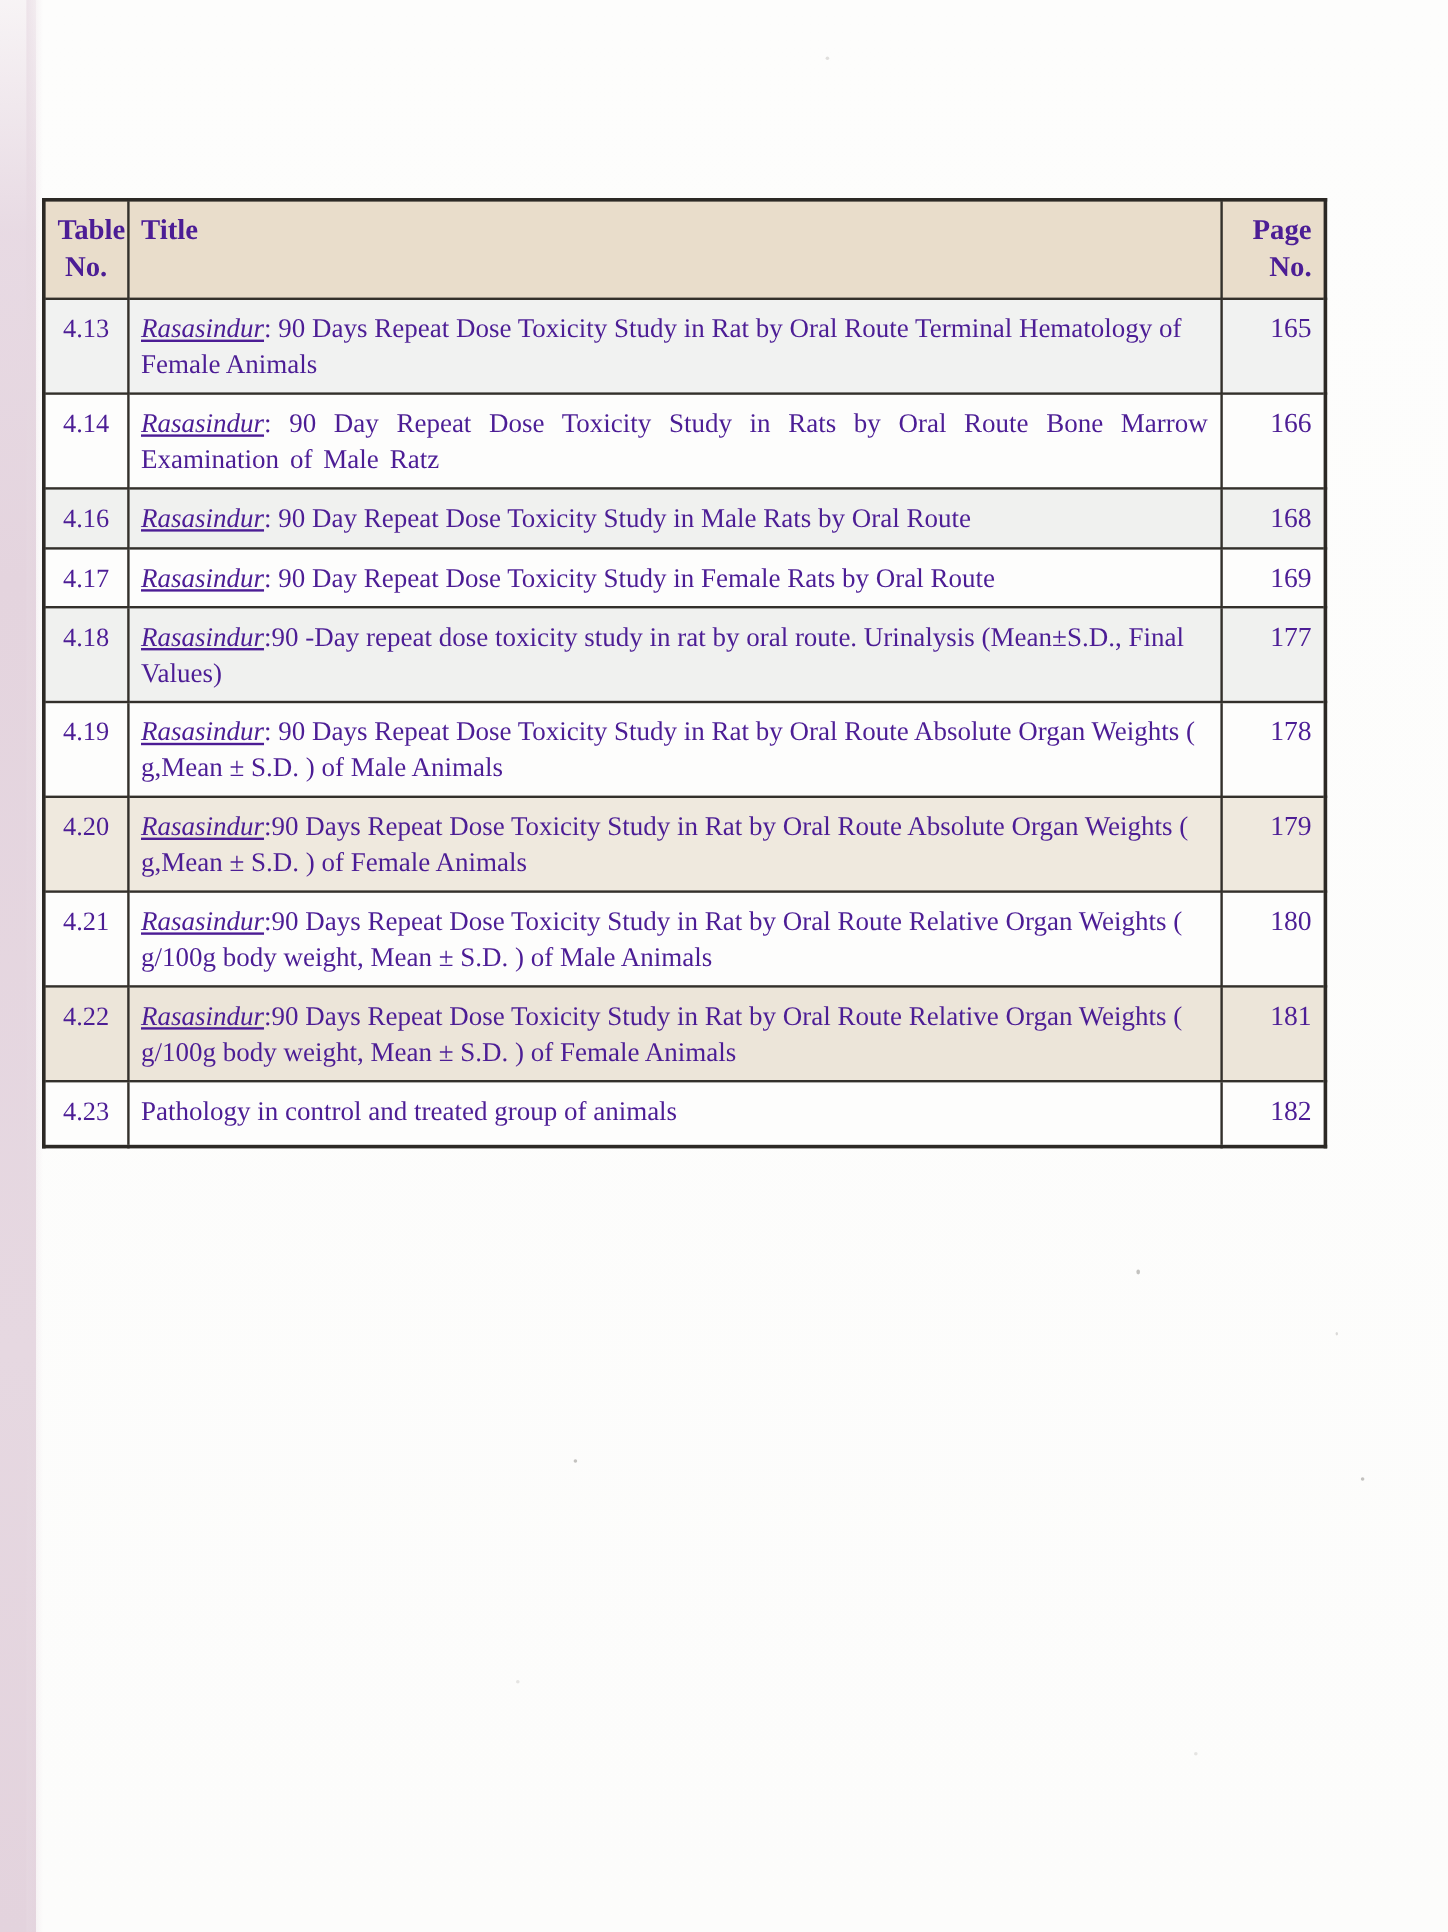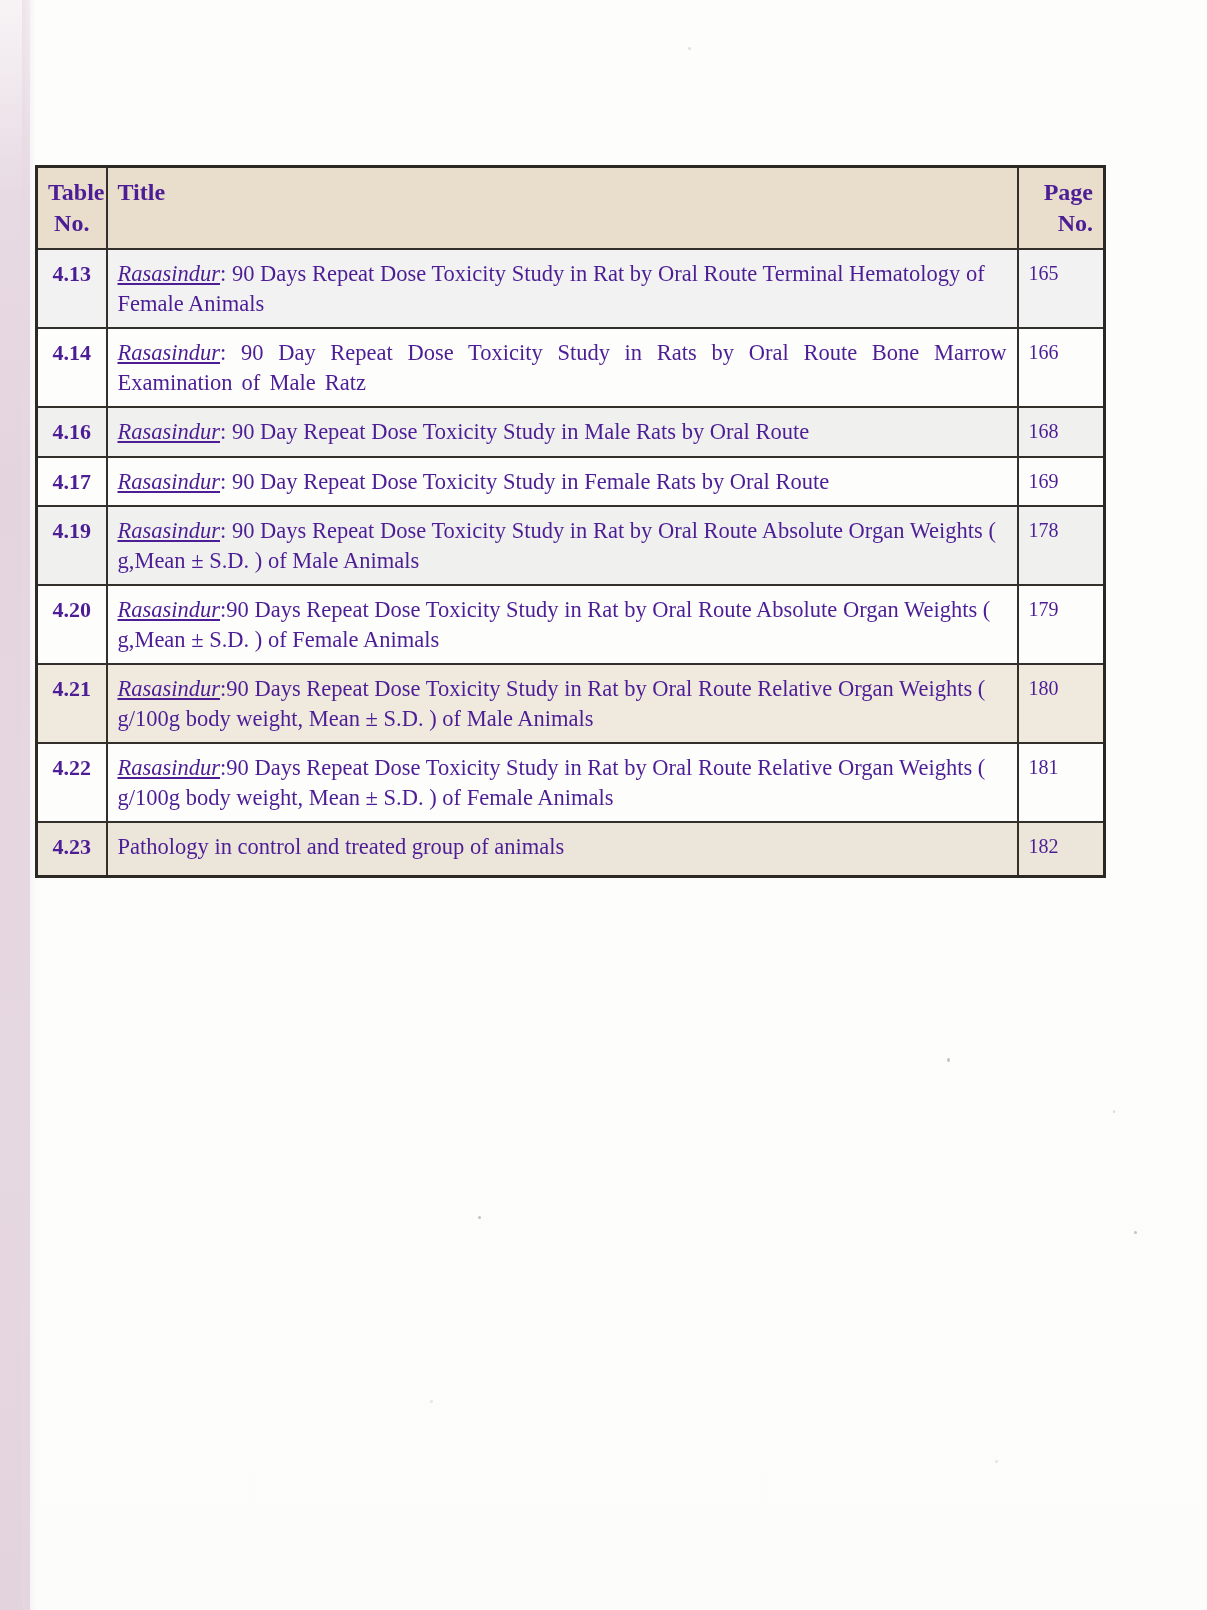--- a/index.html
+++ b/index.html
@@ -50,23 +50,23 @@
     font-weight:bold;
     font-size:24px;
     line-height:31px;
     height:56px;
     border-bottom-width:3px;
   }
   th.h-no{ text-align:center; padding-top:13px;}
   th.h-title{ text-align:left; padding-left:14px; padding-top:13px;}
   th.h-page{ text-align:right; padding-top:13px;}
   tbody td{line-height:29.5px;}
-  td.c-no{ text-align:center; font-size:22px;font-weight:bold;}
+  td.c-no{ text-align:center; font-size:22px;}
   td.c-title{ padding-left:14px; padding-right:12px;}
-  td.c-page{ text-align:left; font-size:20px;}
+  td.c-page{ text-align:right; font-size:23px;}
   td.c-title .ital{font-style:italic;text-decoration:underline;}
   tr.justify td.c-title{ text-align:justify; word-spacing:3.5px;}
   
   tbody tr:nth-child(odd){background:#f0f1ef;}
   tbody tr:nth-child(even){background:#fdfdfc;}
   tbody tr:nth-child(7){background:#efe9de;}
   tbody tr:nth-child(9){background:#ece5d9;}
   tbody tr:nth-child(1){background:#f1f2f1;}
   
   tbody tr.short td{height:28px;margin-left:20px;}
@@ -107,20 +107,25 @@
         <td class="c-no">4.16</td>
         <td class="c-title"><span class="ital">Rasasindur</span><span>: 90 Day Repeat Dose Toxicity Study in Male Rats by Oral Route</span></td>
         <td class="c-page">168</td>
       </tr>
       <tr class="short">
         <td class="c-no">4.17</td>
         <td class="c-title"><span class="ital">Rasasindur</span><span>: 90 Day Repeat Dose Toxicity Study in Female Rats by Oral Route</span></td>
         <td class="c-page">169</td>
       </tr>
       <tr>
+        <td class="c-no">4.18</td>
+        <td class="c-title"><span class="ital">Rasasindur</span><span>:90 -Day repeat dose toxicity study in rat by oral route. Urinalysis (Mean±S.D., Final Values)</span></td>
+        <td class="c-page">177</td>
+      </tr>
+      <tr>
         <td class="c-no">4.19</td>
         <td class="c-title"><span class="ital">Rasasindur</span><span>: 90 Days Repeat Dose Toxicity Study in Rat by Oral Route Absolute Organ Weights ( g,Mean ± S.D. ) of Male Animals</span></td>
         <td class="c-page">178</td>
       </tr>
       <tr>
         <td class="c-no">4.20</td>
         <td class="c-title"><span class="ital">Rasasindur</span><span>:90 Days Repeat Dose Toxicity Study in Rat by Oral Route Absolute Organ Weights ( g,Mean ± S.D. ) of Female Animals</span></td>
         <td class="c-page">179</td>
       </tr>
       <tr>

